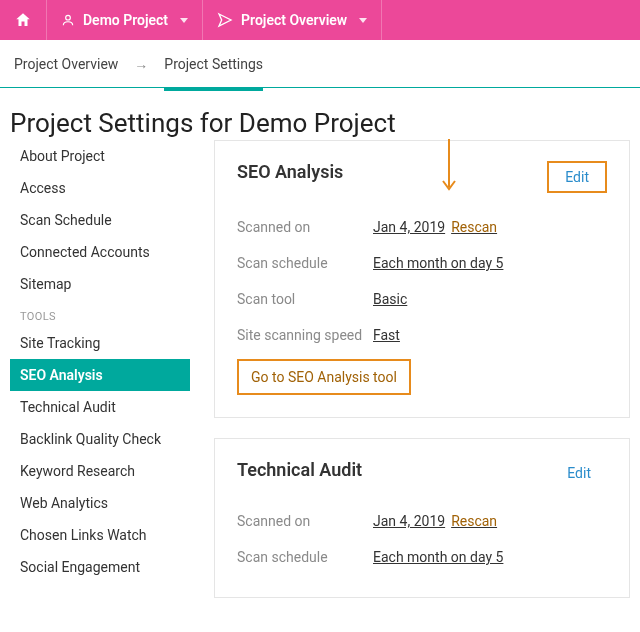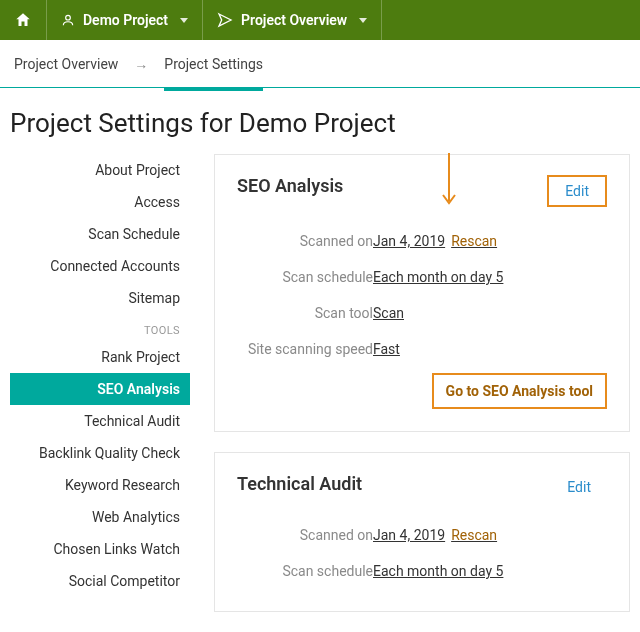--- a/index.html
+++ b/index.html
@@ -7,21 +7,21 @@
     font-family: -apple-system, BlinkMacSystemFont, "Segoe UI", Roboto, Arial, sans-serif;
     font-size: 14px;
     color: #333;
     background: #fff;
     width: 640px;
     height: 632px;
     overflow: hidden;
   }
   
   .top-nav {
-    background: #4d7c0f;
+    background: #ec4899;
     height: 40px;
     display: flex;
     align-items: stretch;
     color: #fff;
   }
   .top-nav-item {
     display: flex;
     align-items: center;
     padding: 0 14px;
     border-right: 1px solid rgba(255,255,255,0.25);
@@ -63,27 +63,26 @@
     left: 0; right: 0; bottom: -1px;
     height: 3px;
     background: #00a99d;
   }
   
   .page { padding: 16px 10px 0 10px; }
   h1.page-title {
     font-size: 26px;
     font-weight: 400;
     color: #222;
-    margin: 4px 0 16px 0;
+    margin: 4px 0 2px 0;
   }
   .layout {
     display: flex;
     gap: 24px;
     align-items: flex-start;
-    text-align: right;
   }
   
   .sidebar {
     width: 180px;
     flex: 0 0 180px;
   }
   .side-item {
     padding: 8px 10px;
     font-size: 14px;
     color: #333;
@@ -153,21 +152,21 @@
   .link {
     color: #a16207;
     cursor: pointer;
   }
   .cta-box {
     display: inline-block;
     border: 2px solid #e78b1c;
     padding: 8px 12px;
     margin-top: 6px;
   }
-  .cta-box .link { font-size: 14px; font-weight: bold; }
+  .cta-box .link { font-size: 14px; }
   
   .anno-arrow {
     position: absolute;
     pointer-events: none;
   }
 </style>
 </head>
 <body>
 
 <div class="top-nav">
@@ -206,28 +205,28 @@
 
   <div class="layout">
 
     <div class="sidebar">
       <div class="side-item">About Project</div>
       <div class="side-item">Access</div>
       <div class="side-item">Scan Schedule</div>
       <div class="side-item">Connected Accounts</div>
       <div class="side-item">Sitemap</div>
       <div class="side-heading">TOOLS</div>
-      <div class="side-item">Rank Project</div>
+      <div class="side-item">Site Tracking</div>
       <div class="side-item active">SEO Analysis</div>
       <div class="side-item">Technical Audit</div>
       <div class="side-item">Backlink Quality Check</div>
       <div class="side-item">Keyword Research</div>
       <div class="side-item">Web Analytics</div>
       <div class="side-item">Chosen Links Watch</div>
-      <div class="side-item">Social Competitor</div>
+      <div class="side-item">Social Engagement</div>
     </div>
 
     <div class="main-col">
 
       <div class="card">
         <svg class="anno-arrow" style="left:224px; top:-4px;" width="20" height="60" viewBox="0 0 20 60">
           <line x1="10" y1="2" x2="10" y2="50" stroke="#e78b1c" stroke-width="2"></line>
           <polyline points="4,44 10,52 16,44" fill="none" stroke="#e78b1c" stroke-width="2"></polyline>
         </svg>
         <div class="card-head">
@@ -243,21 +242,21 @@
         </div>
         <div class="kv-row">
           <div class="kv-label">Scan schedule</div>
           <div class="kv-value">
               <span>Each month on day 5</span>
             </div>
         </div>
         <div class="kv-row">
           <div class="kv-label">Scan tool</div>
           <div class="kv-value">
-              <span>Scan</span>
+              <span>Basic</span>
             </div>
         </div>
         <div class="kv-row">
           <div class="kv-label">Site scanning speed</div>
           <div class="kv-value">
               <span>Fast</span>
             </div>
         </div>
         <div class="cta-box">
           <span class="link">Go to SEO Analysis tool</span>

